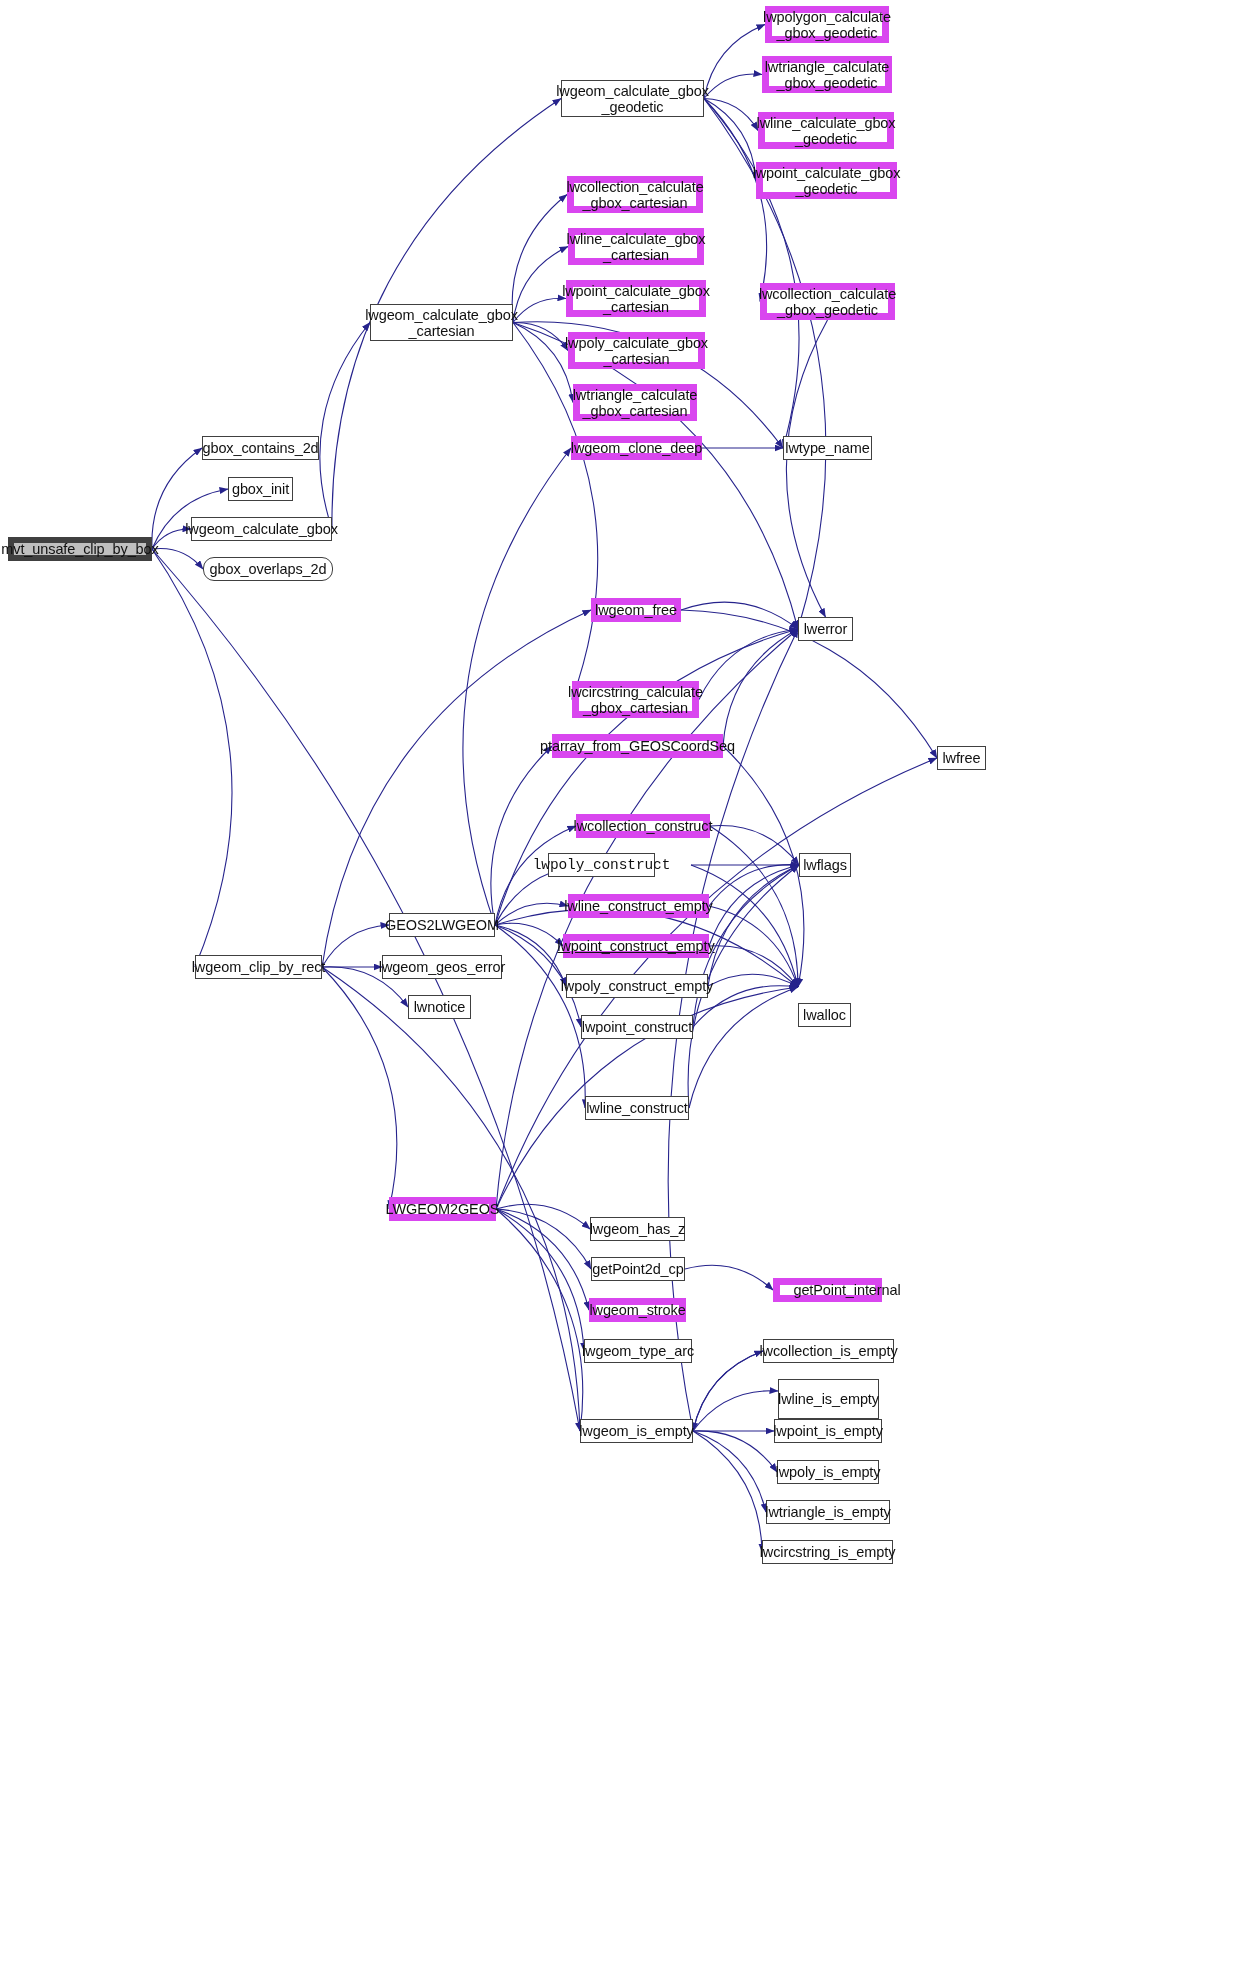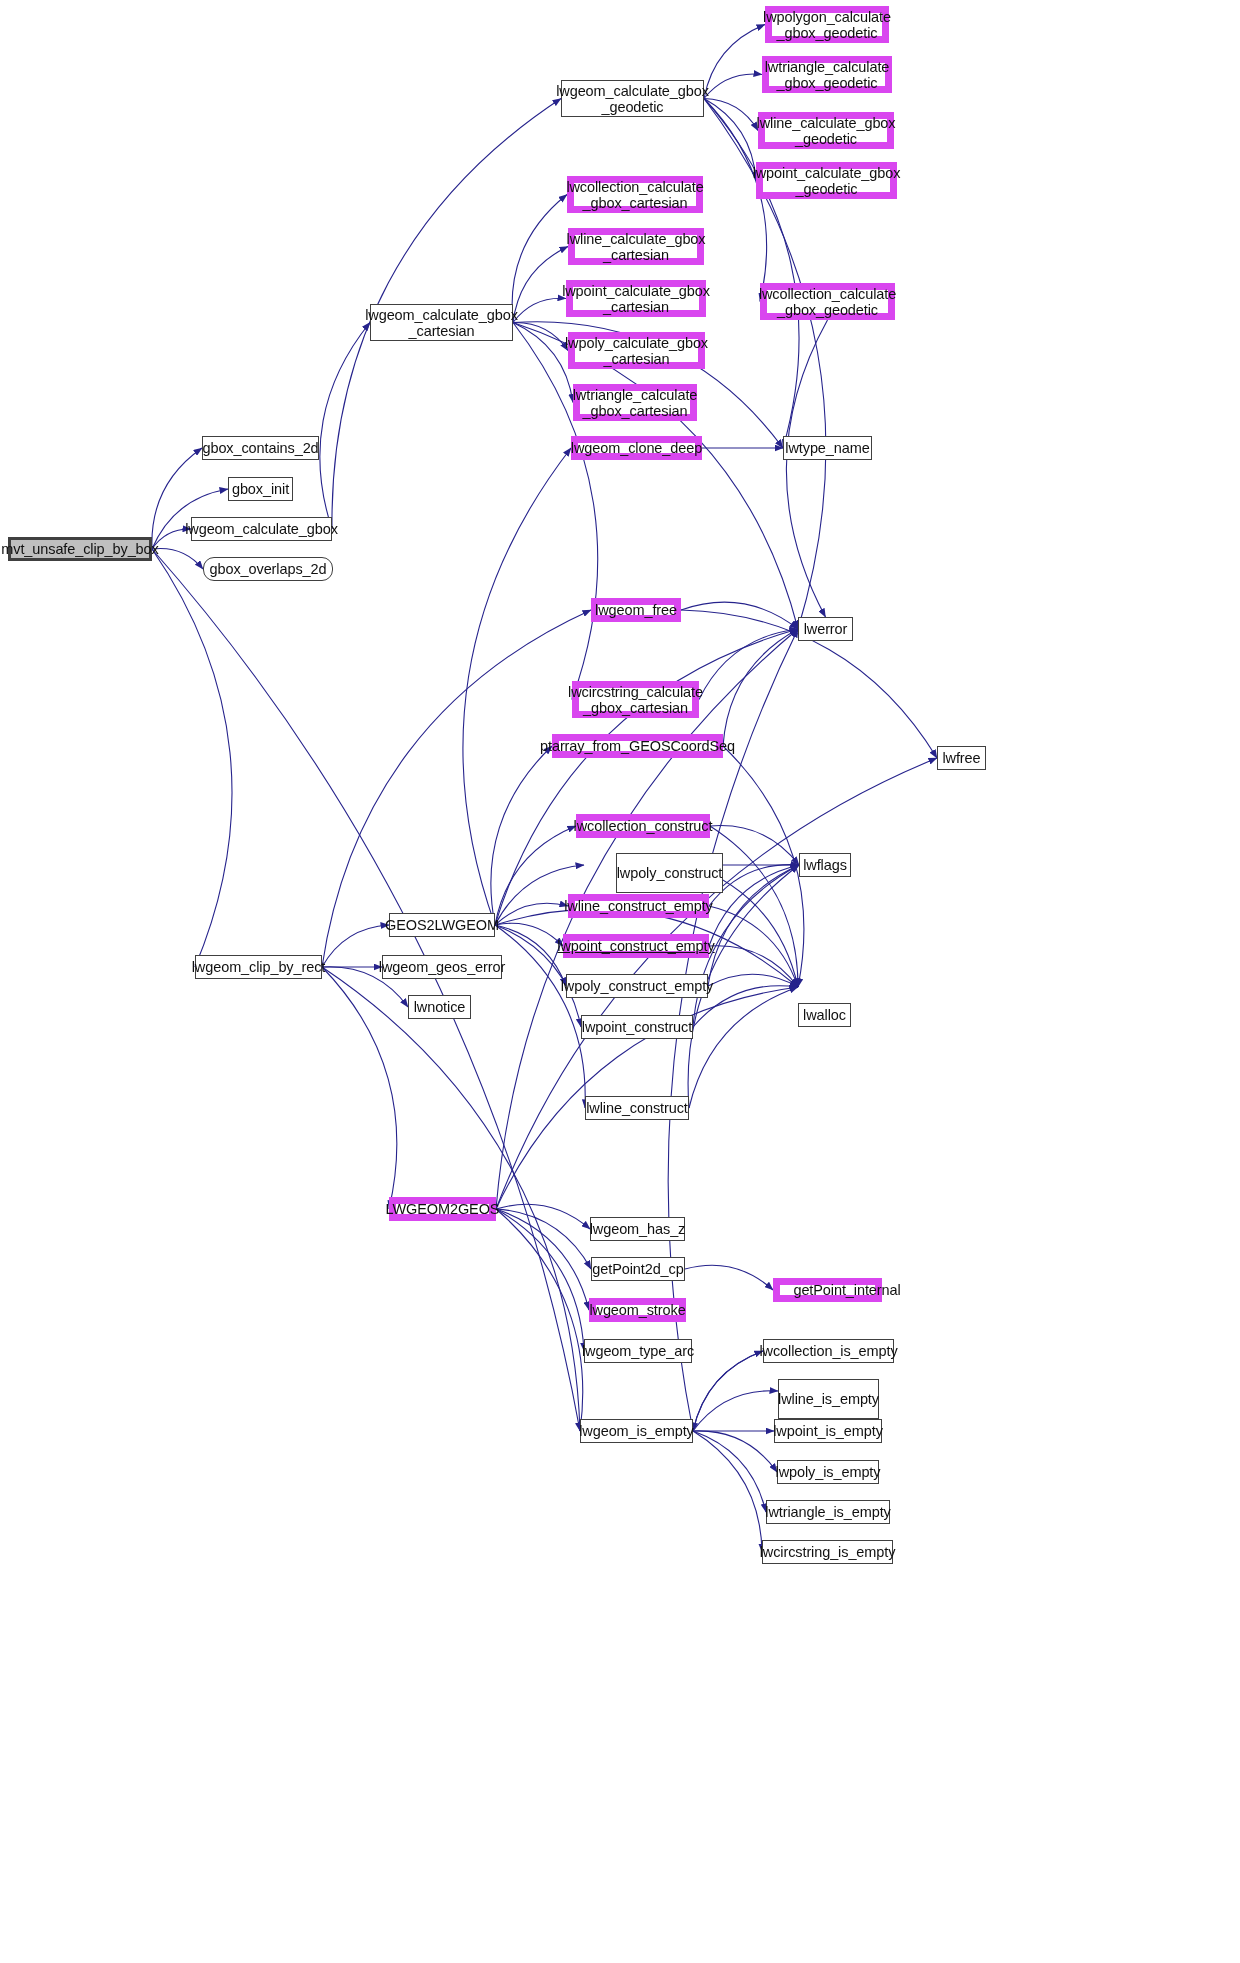--- a/index.html
+++ b/index.html
@@ -37,21 +37,21 @@
     line-height: 16px;
     white-space: pre;
     letter-spacing: -0.1px;
     z-index: 5;
   }
   .node.red {
     border: 7px solid #d946ef;
   }
   .node.root {
     background: #bfbfbf;
-    border: 3px solid #404040;
+    border: 6px solid #404040;
   }
 </style>
 </head>
 <body>
 
 <div id="canvas">
   <svg id="edges" viewBox="0 0 1240 1963">
     <defs>
       <marker id="ah" markerWidth="9" markerHeight="7" refX="8.5" refY="3.5" orient="auto" markerUnits="userSpaceOnUse">
         <path d="M0,0 L9,3.5 L0,7 Z" fill="#26238c"></path>
@@ -170,21 +170,21 @@
 _gbox_geodetic</div>
     <div class="node red" style="left: 571px; top: 436px; width: 131px; height: 24px;">lwgeom_clone_deep</div>
     <div class="node" style="left: 783px; top: 436px; width: 89px; height: 24px;">lwtype_name</div>
     <div class="node red" style="left: 591px; top: 598px; width: 90px; height: 24px;">lwgeom_free</div>
     <div class="node" style="left: 798px; top: 617px; width: 55px; height: 24px;">lwerror</div>
     <div class="node red" style="left: 572px; top: 681px; width: 127px; height: 37px;">lwcircstring_calculate
 _gbox_cartesian</div>
     <div class="node red" style="left: 552px; top: 734px; width: 171px; height: 24px;">ptarray_from_GEOSCoordSeq</div>
     <div class="node" style="left: 937px; top: 746px; width: 49px; height: 24px;">lwfree</div>
     <div class="node red" style="left: 576px; top: 814px; width: 134px; height: 24px;">lwcollection_construct</div>
-    <div class="node" style="left: 616px; top: 853px; width: 107px; height: 40px;">lwpoly_construct</div>
+    <div class="node" style="left: 548px; top: 853px; width: 107px; height: 24px; font-family: Liberation Mono, monospace;">lwpoly_construct</div>
     <div class="node" style="left: 799px; top: 853px; width: 52px; height: 24px;">lwflags</div>
     <div class="node red" style="left: 568px; top: 894px; width: 141px; height: 24px;">lwline_construct_empty</div>
     <div class="node red" style="left: 563px; top: 934px; width: 146px; height: 24px; text-decoration: underline;">lwpoint_construct_empty</div>
     <div class="node" style="left: 389px; top: 913px; width: 106px; height: 24px;">GEOS2LWGEOM</div>
     <div class="node" style="left: 382px; top: 955px; width: 120px; height: 24px;">lwgeom_geos_error</div>
     <div class="node" style="left: 408px; top: 995px; width: 63px; height: 24px;">lwnotice</div>
     <div class="node" style="left: 566px; top: 974px; width: 142px; height: 24px;">lwpoly_construct_empty</div>
     <div class="node" style="left: 798px; top: 975px; width: 53px; height: 24px; margin-top: 28px;">lwalloc</div>
     <div class="node" style="left: 581px; top: 1015px; width: 112px; height: 24px;">lwpoint_construct</div>
     <div class="node" style="left: 585px; top: 1096px; width: 104px; height: 24px;">lwline_construct</div>

